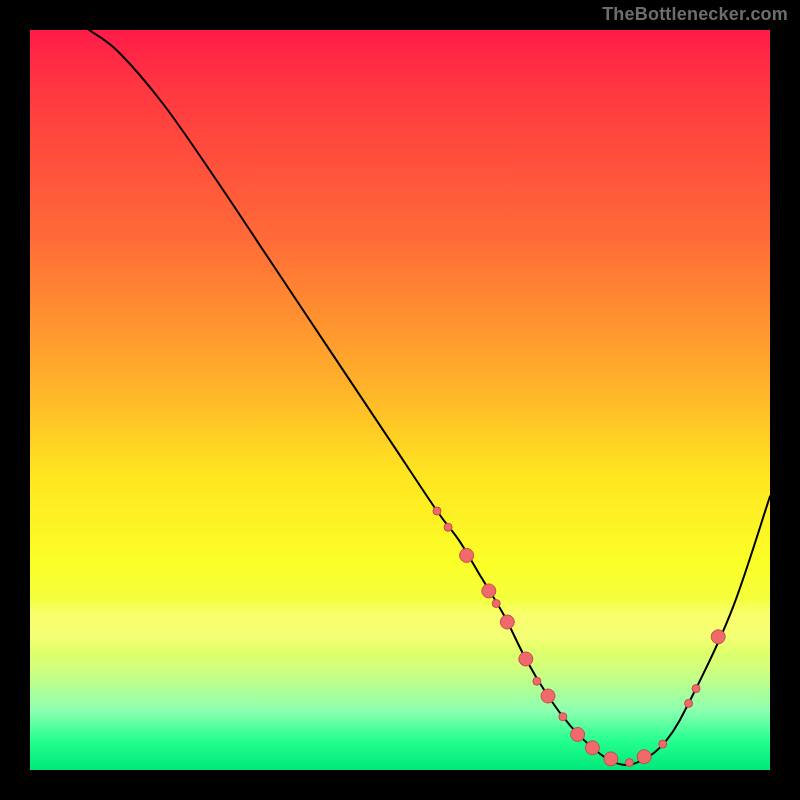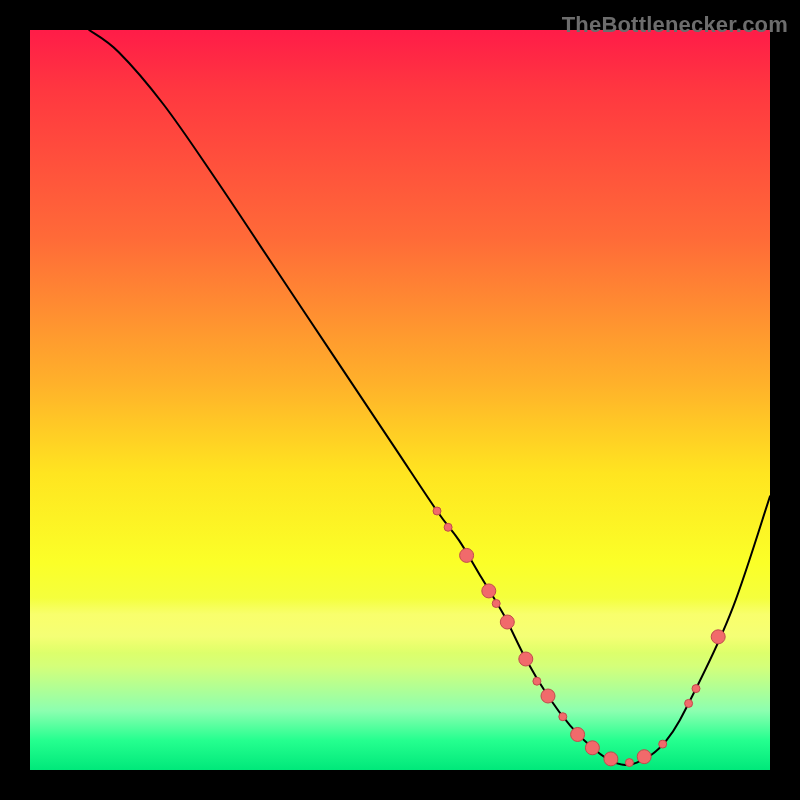--- a/index.html
+++ b/index.html
@@ -5,24 +5,24 @@
   * { margin: 0; padding: 0; box-sizing: border-box; }
   html, body { width: 800px; height: 800px; overflow: hidden; background: #000; }
   .container {
     width: 800px;
     height: 800px;
     position: relative;
     background: #000;
   }
   .watermark {
     position: absolute;
-    top: 12px;
+    top: 4px;
     right: 12px;
     font-family: Arial, Helvetica, sans-serif;
-    font-size: 22px;
+    font-size: 18px;
     font-weight: 600;
     color: #6d6d6d;
     letter-spacing: 0.2px;
     z-index: 10;
   }
   .plot {
     position: absolute;
     left: 30px;
     top: 30px;
     width: 740px;

